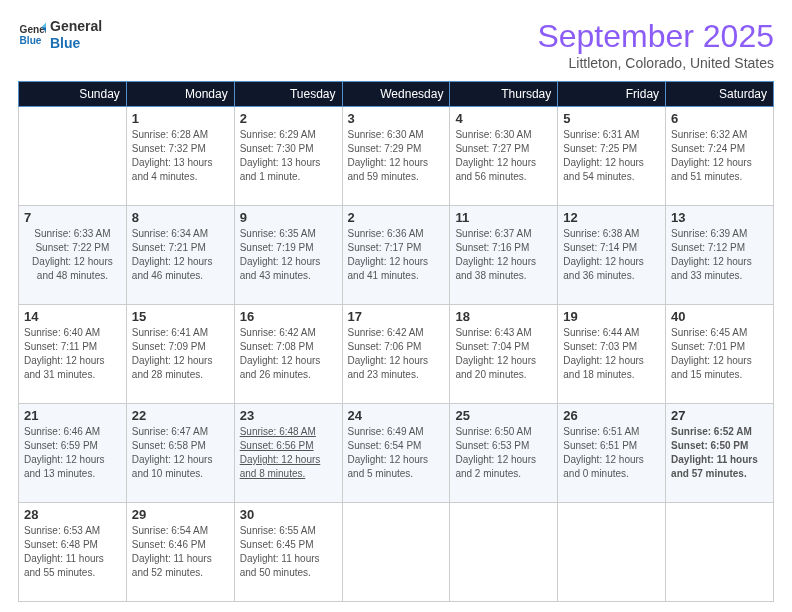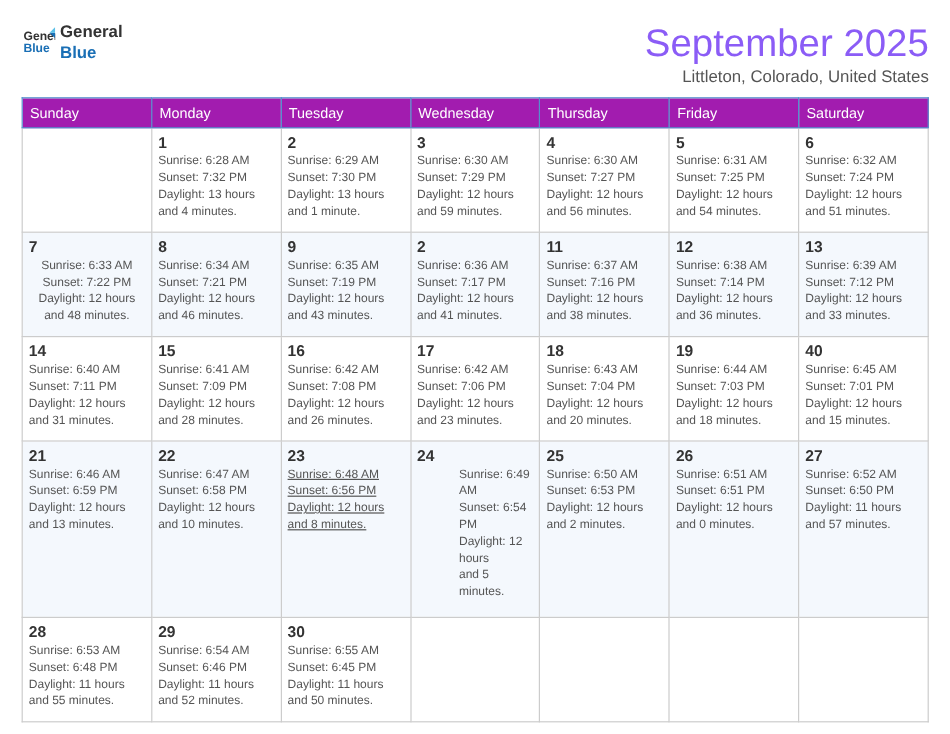--- a/index.html
+++ b/index.html
@@ -56,23 +56,23 @@
       font-size: 14px;
       color: #555;
     }
     .calendar {
       width: 100%;
       border-collapse: collapse;
       flex: 1;
       font-size: 10.5px;
     }
     .calendar th {
-      background: #a21caf;
+      background: #0f172a;
       color: #fff;
-      text-align: left;
+      text-align: right;
       padding: 5px 6px;
       font-size: 12px;
       font-weight: normal;
       border: 1px solid #5590cc;
     }
     .calendar td {
       vertical-align: top;
       border: 1px solid #ccc;
       padding: 4px 5px;
       width: 108px;
@@ -306,42 +306,42 @@
           </td>
           <td>
             <span class="day-num">23</span>
             <div class="day-info" style="white-space: pre-line; text-decoration: underline;">Sunrise: 6:48 AM
 Sunset: 6:56 PM
 Daylight: 12 hours
 and 8 minutes.</div>
           </td>
           <td>
             <span class="day-num">24</span>
-            <div class="day-info" style="white-space: pre-line; margin-left: 35px;">Sunrise: 6:49 AM
+            <div class="day-info" style="white-space: pre-line;">Sunrise: 6:49 AM
 Sunset: 6:54 PM
 Daylight: 12 hours
 and 5 minutes.</div>
           </td>
           <td>
             <span class="day-num">25</span>
             <div class="day-info" style="white-space: pre-line;">Sunrise: 6:50 AM
 Sunset: 6:53 PM
 Daylight: 12 hours
 and 2 minutes.</div>
           </td>
           <td>
             <span class="day-num">26</span>
             <div class="day-info" style="white-space: pre-line;">Sunrise: 6:51 AM
 Sunset: 6:51 PM
 Daylight: 12 hours
 and 0 minutes.</div>
           </td>
           <td>
             <span class="day-num">27</span>
-            <div class="day-info" style="white-space: pre-line;">Sunrise: 6:52 AM
+            <div class="day-info" style="white-space: pre-line; font-weight: bold;">Sunrise: 6:52 AM
 Sunset: 6:50 PM
 Daylight: 11 hours
 and 57 minutes.</div>
           </td>
         </tr>
         <tr class="last-row">
           <td>
             <span class="day-num">28</span>
             <div class="day-info" style="white-space: pre-line;">Sunrise: 6:53 AM
 Sunset: 6:48 PM

